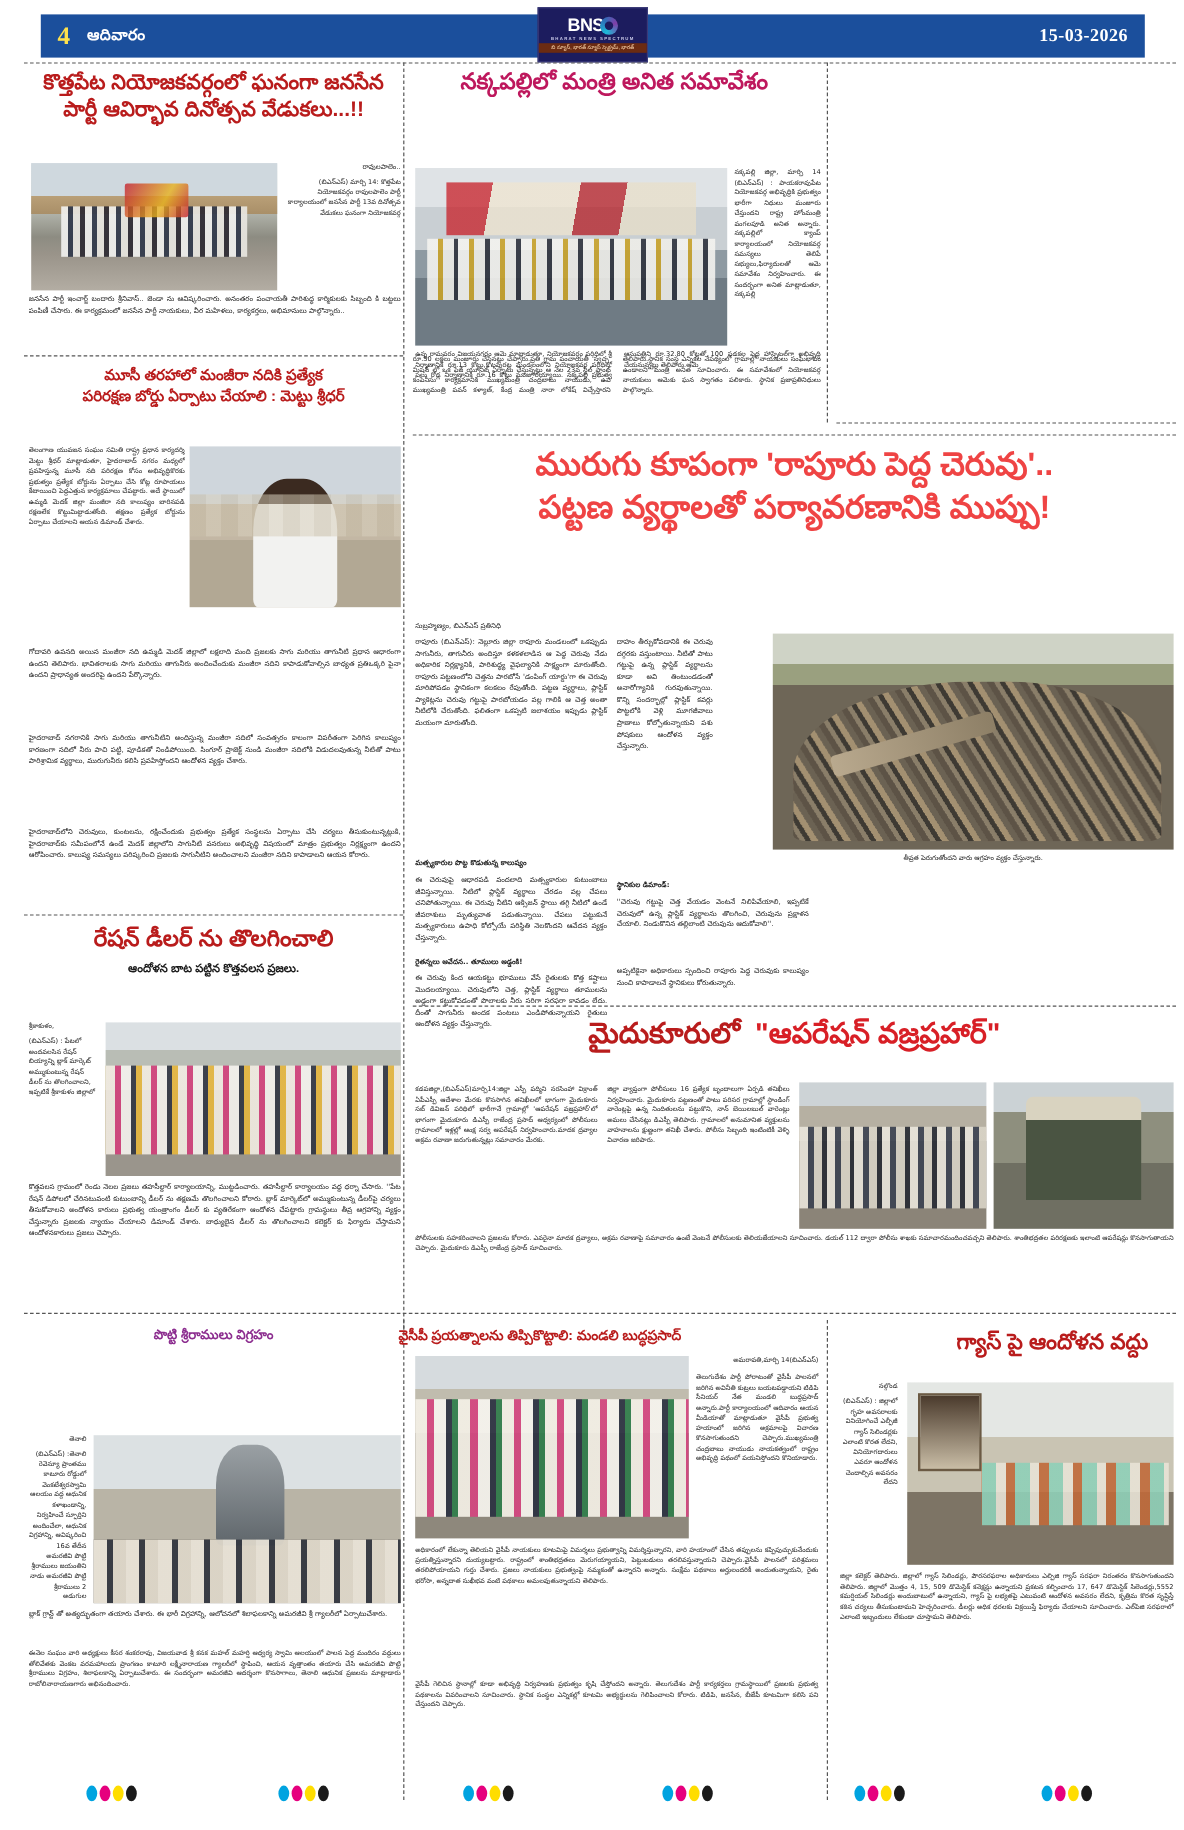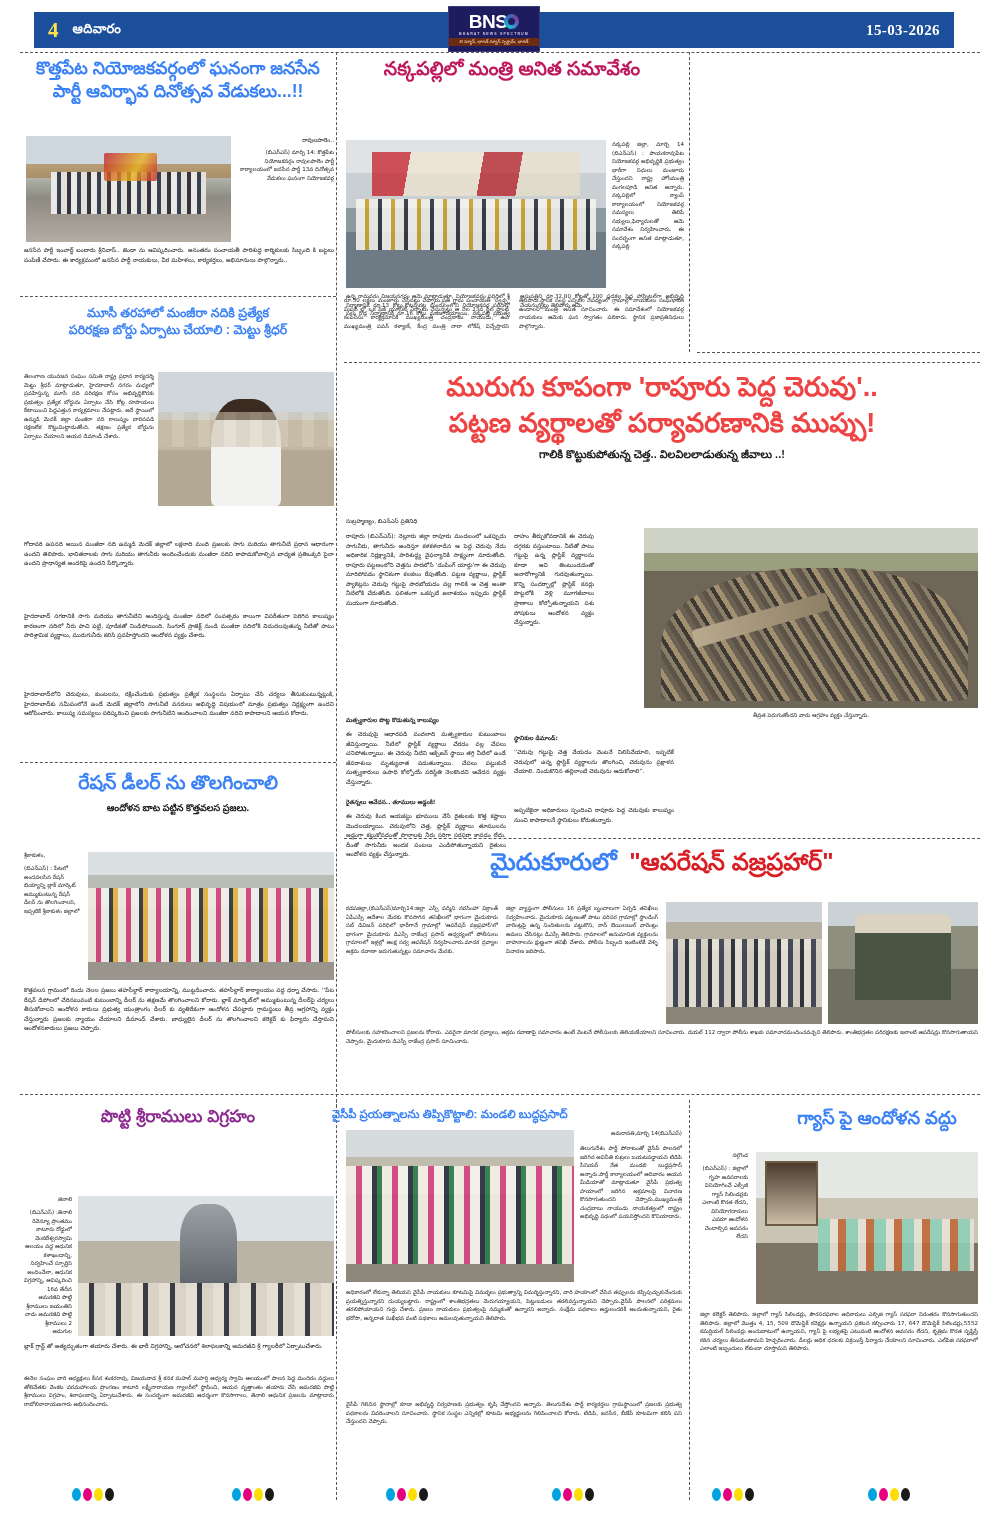--- a/index.html
+++ b/index.html
@@ -62,21 +62,21 @@
     border: 1px solid #3a3a78;
     display: flex;
     flex-direction: column;
     align-items: center;
     justify-content: center;
     overflow: hidden;
   }
   .logo-row { display: flex; align-items: center; line-height: 1; }
   .logo-bns {
     color: #fff;
-    font-size: 19px;
+    font-size: 15px;
     font-weight: bold;
     font-family: "Liberation Sans", sans-serif;
     letter-spacing: -0.5px;
   }
   .logo-swirl {
     width: 15px; height: 15px;
     border-radius: 50%;
     margin-left: -3px;
     background:
       conic-gradient(from 200deg, #1db9d8 0deg, #2d6fb8 120deg, #7f3fa8 230deg, #1db9d8 360deg);
@@ -120,21 +120,21 @@
   }
 
   
   .hl {
     font-family: "Liberation Sans", sans-serif;
     font-weight: bold;
     text-align: center;
     line-height: 1.18;
     color: #111;
   }
-  .hl-blk { color: #3b82f6; }
+  .hl-blk { color: #b91c1c; }
   .hl-orange { color: #be185d; }
   .hl-navy { color: #ef4444; }
   .hl-red { color: #d81f26; }
   .hl-purple { color: #8c2d8f; }
 
   .kicker {
     font-size: 10.5px;
     text-align: center;
     font-weight: bold;
     color: #222;
@@ -377,21 +377,21 @@
   <div class="abs" style="left:22px; top:772px; width:312px;">
     <div class="hl hl-blk" style="font-size:19px;">రేషన్ డీలర్ ను తొలగించాలి</div>
     <div class="subhead" style="font-size:9.5px; margin-top:8px;">ఆందోళన బాట పట్టిన కొత్తవలస ప్రజలు.</div>
   </div>
   <div class="abs byline" style="left:24px; top:852px; width:56px; font-size:5.6px;">శ్రీకాకుళం,</div>
   <div class="abs body dense" style="left:24px; top:864px; width:56px; text-align:left;">(బిఎన్ఎస్) : పేటలో అందవలసిన రేషన్ బియ్యాన్ని బ్లాక్ మార్కెట్ అమ్ముకుంటున్న రేషన్ డీలర్ ను తొలగించాలని, ఇప్పటికే శ్రీకాకుళం జిల్లాలో</div>
   <div class="photo ph-crowd" style="left:88px; top:852px; width:246px; height:128px;"></div>
   <div class="abs body" style="left:24px; top:986px; width:310px;">కొత్తవలస గ్రామంలో రెండు నెలల ప్రజలు తహసీల్దార్ కార్యాలయాన్ని, ముట్టడించారు. తహసీల్దార్ కార్యాలయం వద్ద ధర్నా చేసారు. ''పేట రేషన్ డిపోలలో చేరినటువంటి కుటుంబాన్ని డీలర్ ను తక్షణమే తొలగించాలని కోరారు. బ్లాక్ మార్కెట్‌లో అమ్ముకుంటున్న డీలర్‌పై చర్యలు తీసుకోవాలని అందోళన కారులు ప్రభుత్వ యంత్రాంగం డీలర్ కు వ్యతిరేకంగా ఆందోళన చేపట్టారు గ్రామస్థులు తీవ్ర ఆగ్రహాన్ని వ్యక్తం చేస్తున్నారు ప్రజలకు న్యాయం చేయాలని డిమాండ్ చేశారు. బాధ్యులైన డీలర్ ను తొలగించాలని కలెక్టర్ కు ఫిర్యాదు చేస్తామని ఆందోళనకారులు ప్రజలు చెప్పారు.</div>
 
   <div class="abs" style="left:22px; top:1104px; width:312px;">
-    <div class="hl hl-purple" style="font-size:17px; margin-top:3px;">పొట్టి శ్రీరాములు విగ్రహం</div>
+    <div class="hl hl-purple" style="font-size:11px; margin-top:3px;">పొట్టి శ్రీరాములు విగ్రహం</div>
   </div>
   <div class="abs byline" style="left:24px; top:1196px; width:48px; font-size:5.6px; text-align:right;">తెనాలి</div>
   <div class="abs body dense" style="left:24px; top:1208px; width:48px; text-align:right;">(బిఎన్ఎస్) :తెనాలి రెవెన్యూ ప్రాంతము కాటూరు రోడ్డులో వెంకటేశ్వరస్వామి ఆలయం వద్ద ఆధునిక కళాఖండాన్ని, నిర్వహించే స్పూర్తిని అందించేలా, ఆధునిక విగ్రహాన్ని, ఆవిష్కరించి 16వ తేదీన అమరజీవి పొట్టి శ్రీరాములు జయంతిని నాడు అమరజీవి పొట్టి శ్రీరాములు 2 అడుగుల</div>
   <div class="photo ph-statue" style="left:78px; top:1196px; width:256px; height:140px;"></div>
   <div class="abs body" style="left:24px; top:1342px; width:310px;">బ్లాక్ గ్రాన్ట్ తో అత్యద్భుతంగా తయారు చేశారు. ఈ భారీ విగ్రహాన్ని, ఆలోచనలో శిలాఫలకాన్ని అమరజీవి శ్రీ గ్యాలరీలో ఏర్పాటుచేశారు.</div>
   <div class="abs body dense" style="left:24px; top:1374px; width:310px;">ఈనెల సంఘం వారి అధ్యక్షులు కీసర శంకరరావు, విజయవాడ శ్రీ కనక మహల్ మహర్షి ఆధ్వర్య స్వామి ఆలయంలో పాలన పెద్ద మందిరం వద్దులు తోలివేతకు వెంకట వరమహాలయ ప్రాంగణం కాటూరి లక్ష్మీనారాయణ గ్యాలరీలో స్థాపించి, ఆయన వృత్తాంతం తయారు చేసి అమరజీవి పొట్టి శ్రీరాములు విగ్రహం, శిలాఫలకాన్ని ఏర్పాటుచేశారు. ఈ సందర్భంగా అమరజీవి ఆదర్శంగా కొనసాగాలు, తెనాలి ఆధునిక ప్రజలను మాట్లాడారు రాబోలినారాయణగారు అభినందించారు.</div>
 
   <div class="abs" style="left:344px; top:58px; width:336px;">
     <div class="hl hl-orange" style="font-size:19px;">నక్కపల్లిలో మంత్రి అనిత సమావేశం</div>
   </div>
@@ -403,21 +403,20 @@
 
   <div class="abs body dense" style="left:344px; top:296px; width:340px; column-count:2; column-gap:10px;">రూ.50 లక్షలు మంజూరు చేసినట్లు చెప్పారు.ప్రతి గ్రామ పంచాయతీ 'స్వచ్ఛ' మిషన్ లో ఒక ఫేజ్ యూనిట్ ఏర్పాటు చేస్తున్నట్లు ఆ నెల 23వ స్టీల్ ప్లాంట్ కంపెనీసు కార్యక్రమానికి ముఖ్యమంత్రి చంద్రబాబు నాయుడు, ఉప ముఖ్యమంత్రి పవన్ కళ్యాణ్, కేంద్ర మంత్రి నారా లోకేష్ విచ్చేస్తారని తెలిపారు.స్థానిక సంస్థ ఎన్నికల నేపథ్యంలో గ్రామాల్లో నాయకులు సంఘీభావం ఉండాలని మంత్రి అనిత సూచించారు. ఈ సమావేశంలో నియోజకవర్గ నాయకులు ఆమెకు ఘన స్వాగతం పలికారు. స్థానిక ప్రజాప్రతినిధులు పాల్గొన్నారు.</div>
 
   <div class="abs" style="left:700px; top:58px; width:278px;">
     <div class="kicker"></div>
   </div>
 
   <div class="abs" style="left:344px; top:372px; width:636px;">
     <div class="hl hl-navy" style="font-size:27px;">మురుగు కూపంగా 'రాపూరు పెద్ద చెరువు'..</div>
     <div class="hl hl-navy" style="font-size:27px; margin-top:4px;">పట్టణ వ్యర్థాలతో పర్యావరణానికి ముప్పు!</div>
-    <div class="subhead" style="font-size:11px; margin-top:8px;">గాలికి కొట్టుకుపోతున్న చెత్త.. విలవిలలాడుతున్న జీవాలు ..!</div>
   </div>
   <div class="abs byline" style="left:346px; top:518px; width:160px; font-size:5.8px;">సుబ్రహ్మణ్యం, బిఎన్ఎస్ ప్రతినిధి</div>
   <div class="abs body" style="left:346px; top:532px; width:160px;">రాపూరు (బిఎన్ఎస్): నెల్లూరు జిల్లా రాపూరు మండలంలో ఒకప్పుడు సాగునీరు, తాగునీరు అందిస్తూ కళకళలాడిన ఆ పెద్ద చెరువు నేడు అధికారిక నిర్లక్ష్యానికి, పారిశుద్ధ్య వైఫల్యానికి సాక్ష్యంగా మారుతోంది. రాపూరు పట్టణంలోని చెత్తను పారబోసే 'డంపింగ్ యార్డు'గా ఈ చెరువు మారిపోవడం స్థానికంగా కలకలం రేపుతోంది. పట్టణ వ్యర్థాలు, ప్లాస్టిక్ ప్యాకెట్లను చెరువు గట్టుపై పారబోయడం వల్ల గాలికి ఆ చెత్త అంతా నీటిలోకి చేరుతోంది. ఫలితంగా ఒకప్పటి జలాశయం ఇప్పుడు ప్లాస్టిక్ మయంగా మారుతోంది.</div>
   <div class="abs body" style="left:346px; top:716px; width:160px; font-weight:bold;">మత్స్యకారుల పొట్ట కొడుతున్న కాలుష్యం</div>
   <div class="abs body" style="left:346px; top:730px; width:160px;">ఈ చెరువుపై ఆధారపడి వందలాది మత్స్యకారుల కుటుంబాలు జీవిస్తున్నాయి. నీటిలో ప్లాస్టిక్ వ్యర్థాలు చేరడం వల్ల చేపలు చనిపోతున్నాయి. ఈ చెరువు నీటిని ఆక్సిజన్ స్థాయి తగ్గి నీటిలో ఉండే జీవరాశులు మృత్యువాత పడుతున్నాయి. చేపలు పట్టుకునే మత్స్యకారులు ఉపాధి కోల్పోయే పరిస్థితి నెలకొందని ఆవేదన వ్యక్తం చేస్తున్నారు.</div>
   <div class="abs body" style="left:346px; top:798px; width:160px; font-weight:bold;">రైతన్నలు ఆవేదన.. తూములు అడ్డంకి!</div>
   <div class="abs body" style="left:346px; top:812px; width:160px;">ఈ చెరువు కింద ఆయకట్టు భూములు వేసే రైతులకు కొత్త కష్టాలు మొదలయ్యాయి. చెరువులోని చెత్త, ప్లాస్టిక్ వ్యర్థాలు తూములను అడ్డంగా కట్టుకోవడంతో పొలాలకు నీరు సరిగా సరఫరా కావడం లేదు. దీంతో సాగునీరు అందక పంటలు ఎండిపోతున్నాయని రైతులు ఆందోళన వ్యక్తం చేస్తున్నారు.</div>
 
   <div class="abs body" style="left:514px; top:532px; width:80px;">దాహం తీర్చుకోవడానికి ఈ చెరువు దగ్గరకు వస్తుంటాయి. నీటితో పాటు గట్టుపై ఉన్న ప్లాస్టిక్ వ్యర్థాలను కూడా అవి తింటుండడంతో అనారోగ్యానికి గురవుతున్నాయి. కొన్ని సందర్భాల్లో ప్లాస్టిక్ కవర్లు పొట్టలోకి వెళ్లి మూగజీవాలు ప్రాణాలు కోల్పోతున్నాయని పశు పోషకులు ఆందోళన వ్యక్తం చేస్తున్నారు.</div>
   <div class="abs body" style="left:514px; top:734px; width:160px; font-weight:bold;">స్థానికుల డిమాండ్:</div>

